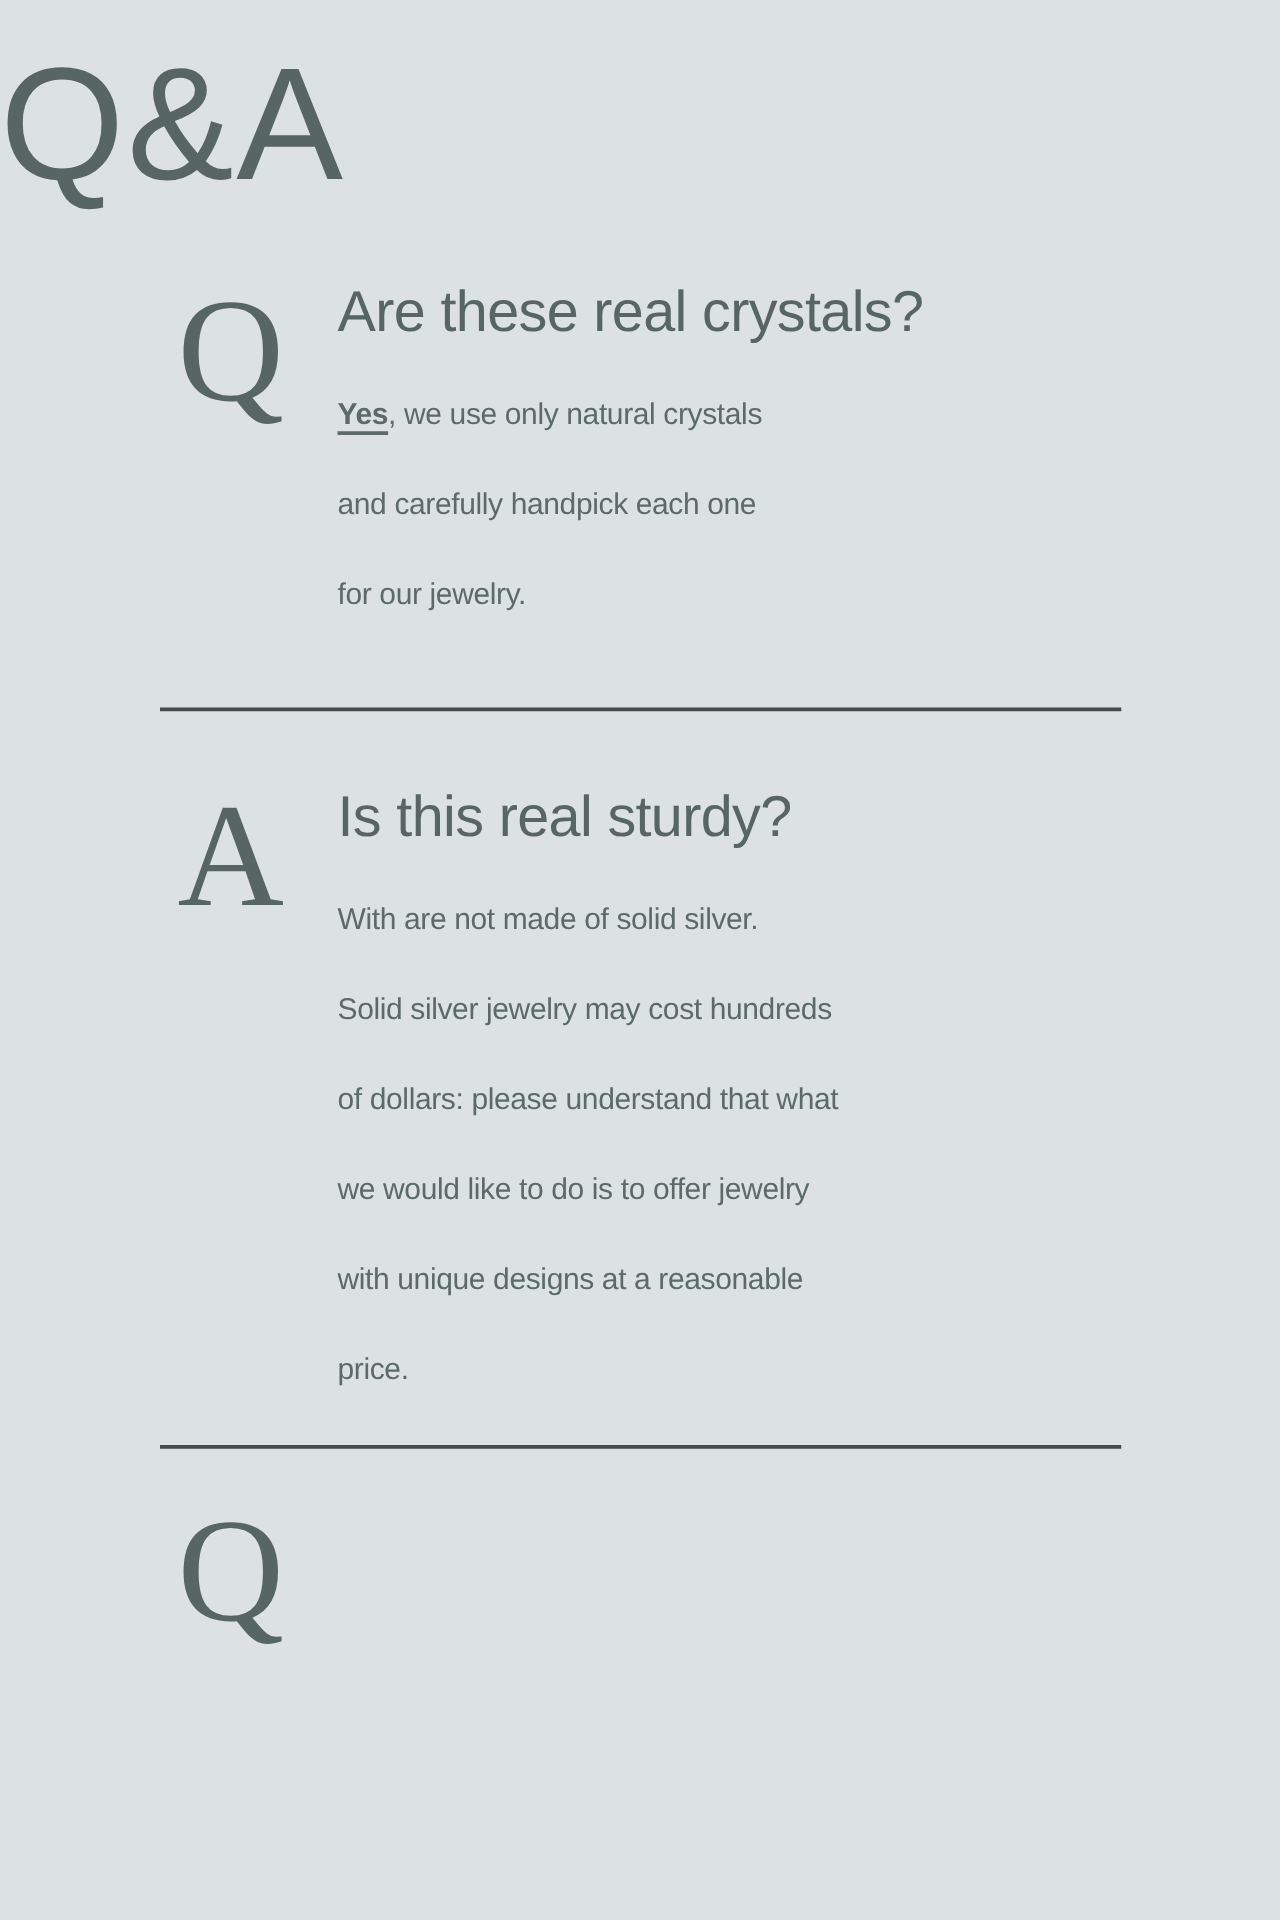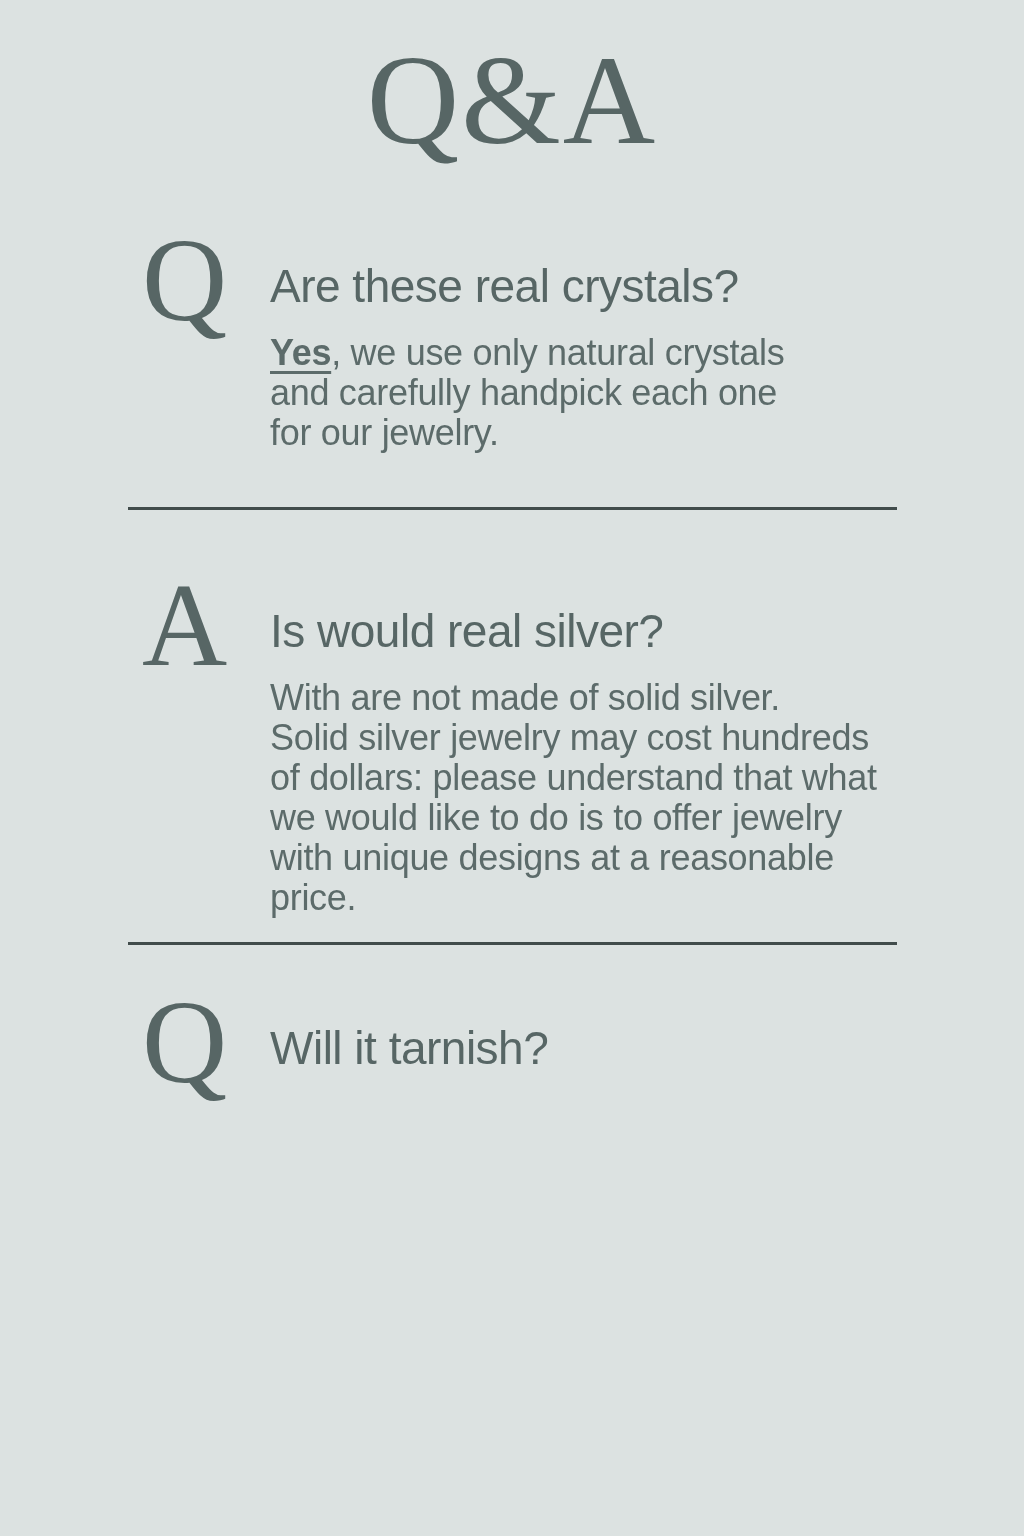--- a/index.html
+++ b/index.html
@@ -19,54 +19,53 @@
     color: var(--text-color);
     font-family: "Liberation Sans", sans-serif;
   }
   .page {
     width: 1024px;
     height: 1536px;
     position: relative;
   }
   .title {
     margin-top: 30px;
-    text-align: center;
-    font-family: Liberation Serif, serif;
+    font-family: Liberation Sans, sans-serif;
     font-size: 128px;
     font-weight: 400;
     line-height: 1.1;
     color: var(--heading-color);
     letter-spacing: 2px;
   }
   .qa {
     display: flex;
     align-items: flex-start;
     padding-left: 142px;
     padding-right: 40px;
   }
   .qa-mark {
     flex: 0 0 128px;
     font-family: "Liberation Serif", "DejaVu Serif", serif;
     font-size: 118px;
     font-weight: 400;
     line-height: 0.98;
     color: var(--heading-color);
   }
-  .qa-content { flex: 1 1 auto; margin-top: 37px; }
+  .qa-content { flex: 1 1 auto; }
   .question {
     font-size: 46px;
     font-weight: 400;
     line-height: 1.15;
     letter-spacing: -0.5px;
     color: var(--heading-color);
   }
   .answer {
     margin-top: 20px;
-    font-size: 36px;
-    line-height: 40px;
+    font-size: 24px;
+    line-height: 72px;
     letter-spacing: -0.3px;
     white-space: pre-line;
   }
   .answer + .answer { margin-top: 26px; }
   .answer-lead {
     font-weight: 700;
     text-decoration: underline;
     text-decoration-thickness: 3px;
     text-underline-offset: 6px;
   }
@@ -96,32 +95,31 @@
 and carefully handpick each one
 for our jewelry.</span></p>
     </div>
   </section>
 
   <hr class="divider divider-1">
 
   <section class="qa section-2">
     <div class="qa-mark">A</div>
     <div class="qa-content">
-      <h2 class="question">Is would real silver?</h2>
+      <h2 class="question">Is this real sturdy?</h2>
       <p class="answer">With are not made of solid silver.
 Solid silver jewelry may cost hundreds
 of dollars: please understand that what
 we would like to do is to offer jewelry
 with unique designs at a reasonable
 price.</p>
     </div>
   </section>
 
   <hr class="divider divider-2">
 
   <section class="qa section-3">
     <div class="qa-mark">Q</div>
     <div class="qa-content">
-      <h2 class="question">Will it tarnish?</h2>
     </div>
   </section>
 
 </div>
 
 </body></html>

